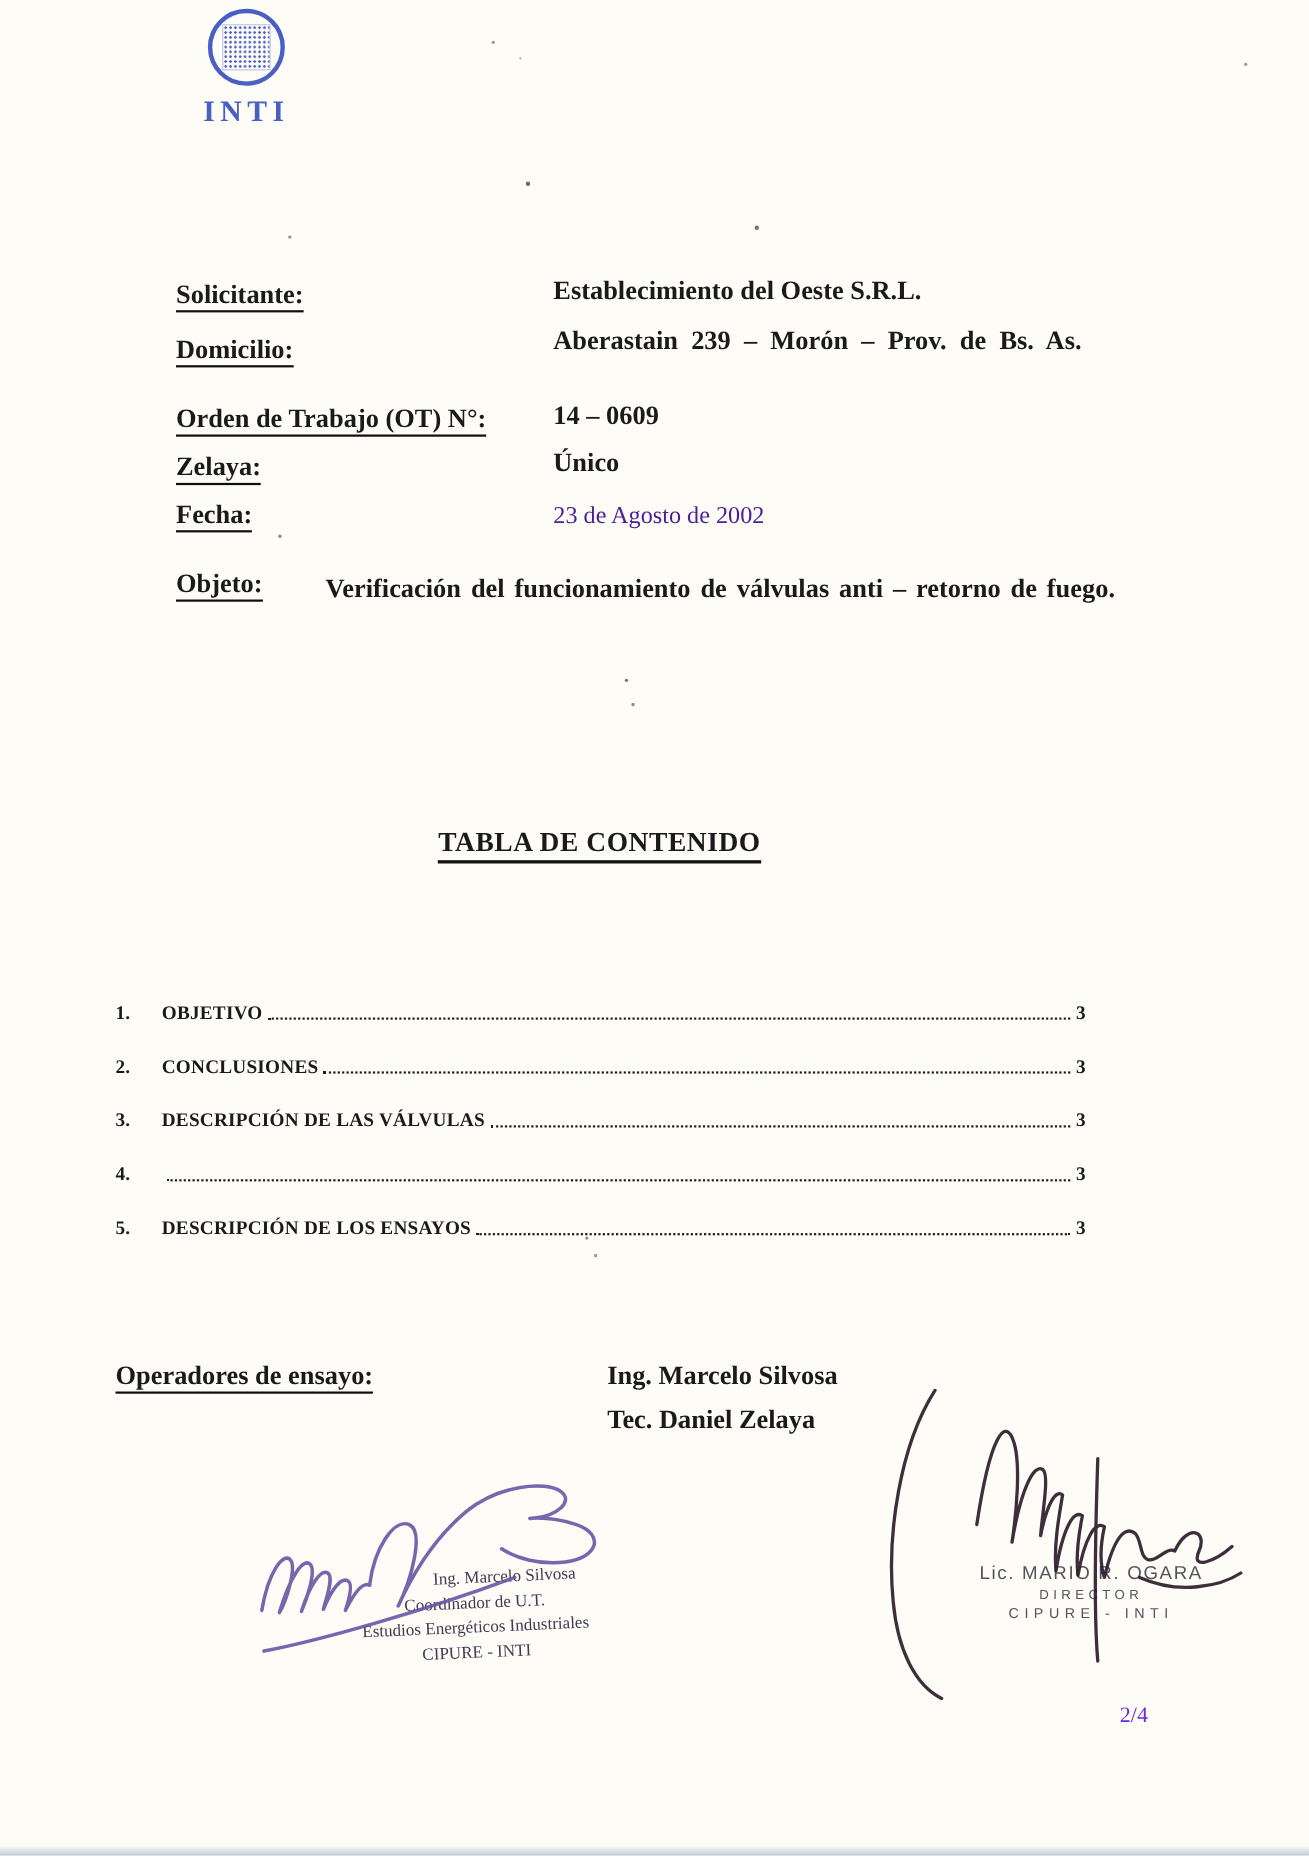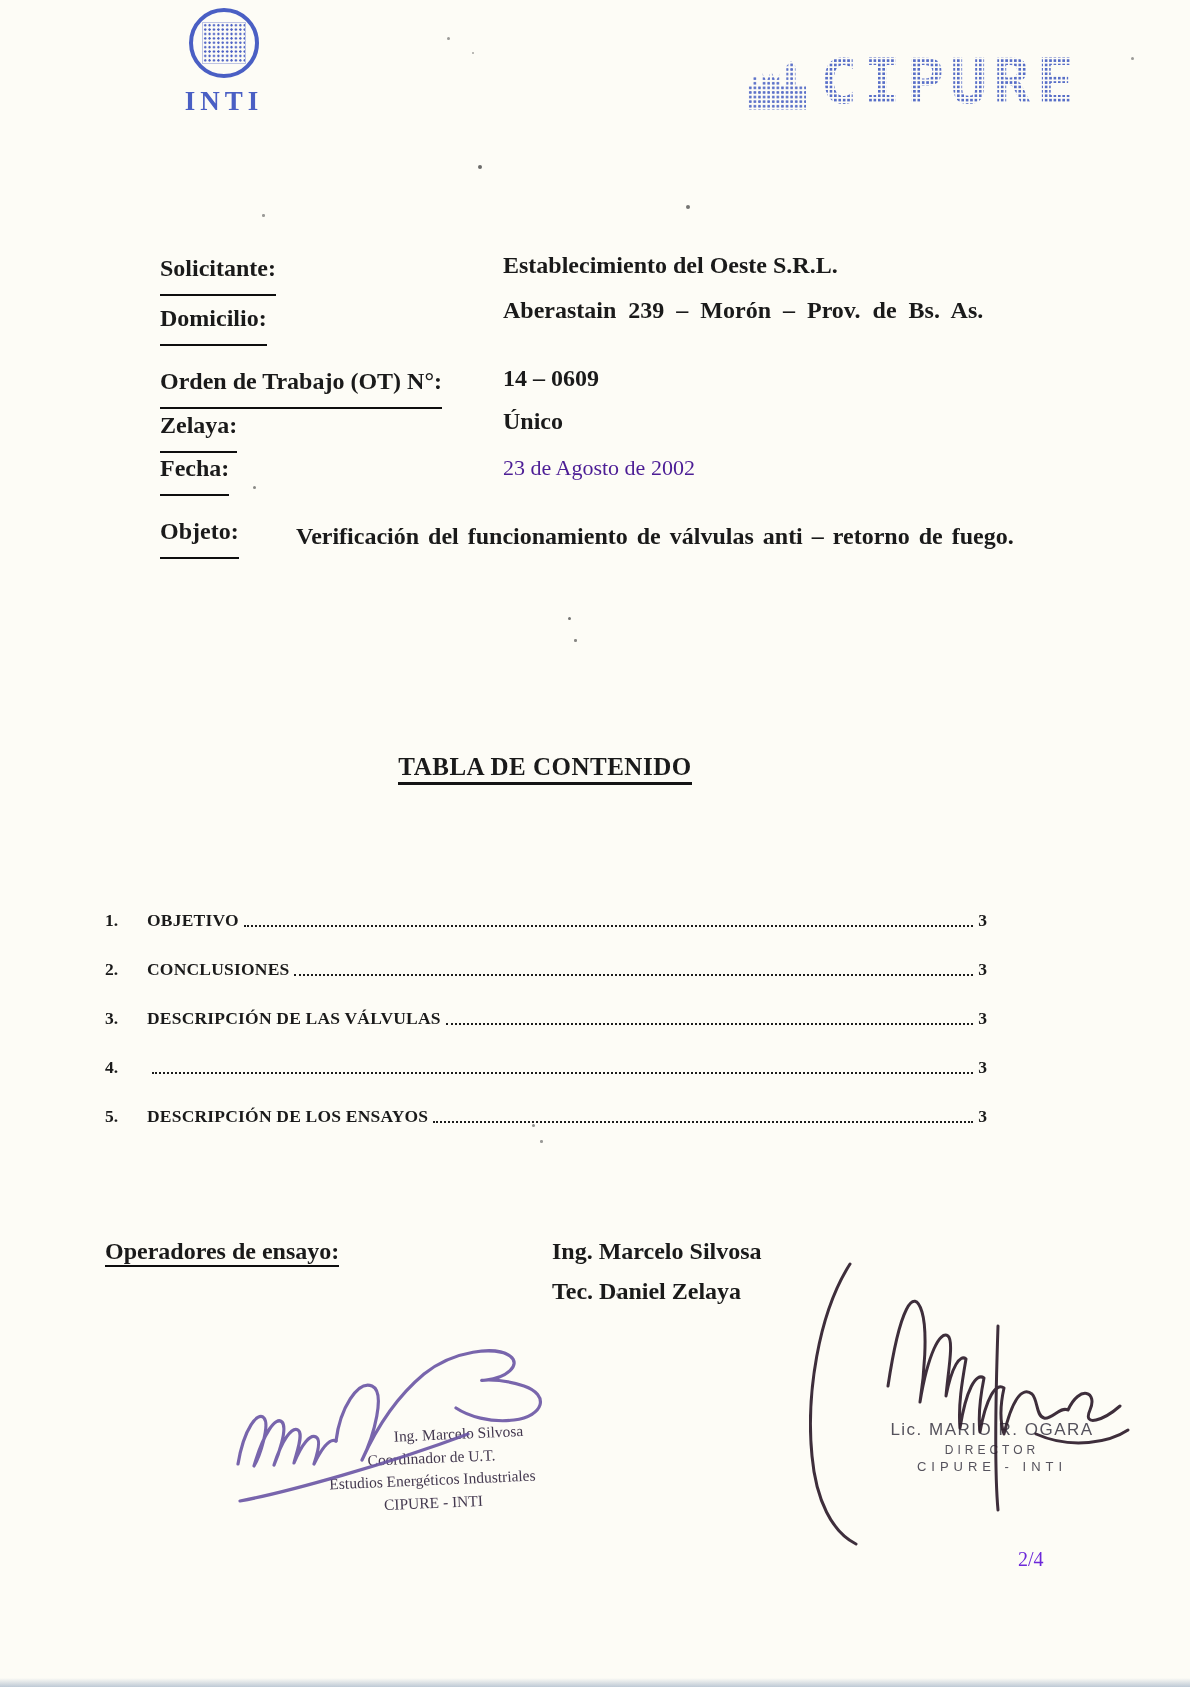--- a/index.html
+++ b/index.html
@@ -38,21 +38,21 @@
     font-size:62px;line-height:56px;letter-spacing:6px;
     color:transparent;
     background-image:radial-gradient(circle,#4a62c4 1.3px, rgba(74,98,196,0) 1.5px);
     background-size:4.4px 4.4px;
     -webkit-background-clip:text;background-clip:text;
     opacity:.92;
   }
 
   
   .lbl{position:absolute;left:160px;font-weight:bold;font-size:24px;white-space:nowrap;}
-  .lbl .u{border-bottom:2.5px solid #0e0e0e;padding-bottom:13px;}
+  .lbl .u{border-bottom:2.5px solid #0e0e0e;padding-bottom:1px;}
   .val{position:absolute;left:503px;font-weight:bold;font-size:24px;white-space:nowrap;}
   .val-block{position:absolute;left:503px;width:487px;font-weight:bold;font-size:24px;
     text-align:justify;line-height:41px;word-spacing:6px;white-space:normal;}
   .val-regular{position:absolute;left:503px;font-weight:normal;font-size:22px;color:#4c1d95;}
   .objeto-val{position:absolute;left:280px;width:720px;font-weight:bold;font-size:24px;
     text-align:justify;line-height:42px;word-spacing:3px;margin-left:16px;}
 
   
   .toc-title-wrap{position:absolute;left:0;top:753px;width:1090px;text-align:center;}
   .toc-title{font-weight:bold;font-size:25px;letter-spacing:.5px;border-bottom:3px solid #141414;padding-bottom:2px;}
@@ -99,24 +99,20 @@
 
 <div class="page">
 
   <div class="inti-logo">
     <div class="inti-circle">
       <div class="inti-grid"></div>
     </div>
     <div class="inti-text">INTI</div>
   </div>
 
-  <div class="cipure-logo">
-    <div class="cipure-castle"></div>
-    <div class="cipure-text">CIPURE</div>
-  </div>
 
   <div class="lbl" style="top:255px"><span class="u">Solicitante:</span></div>
   <div class="val" style="top:252px">Establecimiento del Oeste S.R.L.</div>
 
   <div class="lbl" style="top:305px"><span class="u">Domicilio:</span></div>
   <div class="val-block" style="top:290px">Aberastain 239 – Morón – Prov. de Bs. As.</div>
 
   <div class="lbl" style="top:368px"><span class="u">Orden de Trabajo (OT) N°:</span></div>
   <div class="val" style="top:365px">14 – 0609</div>
 

